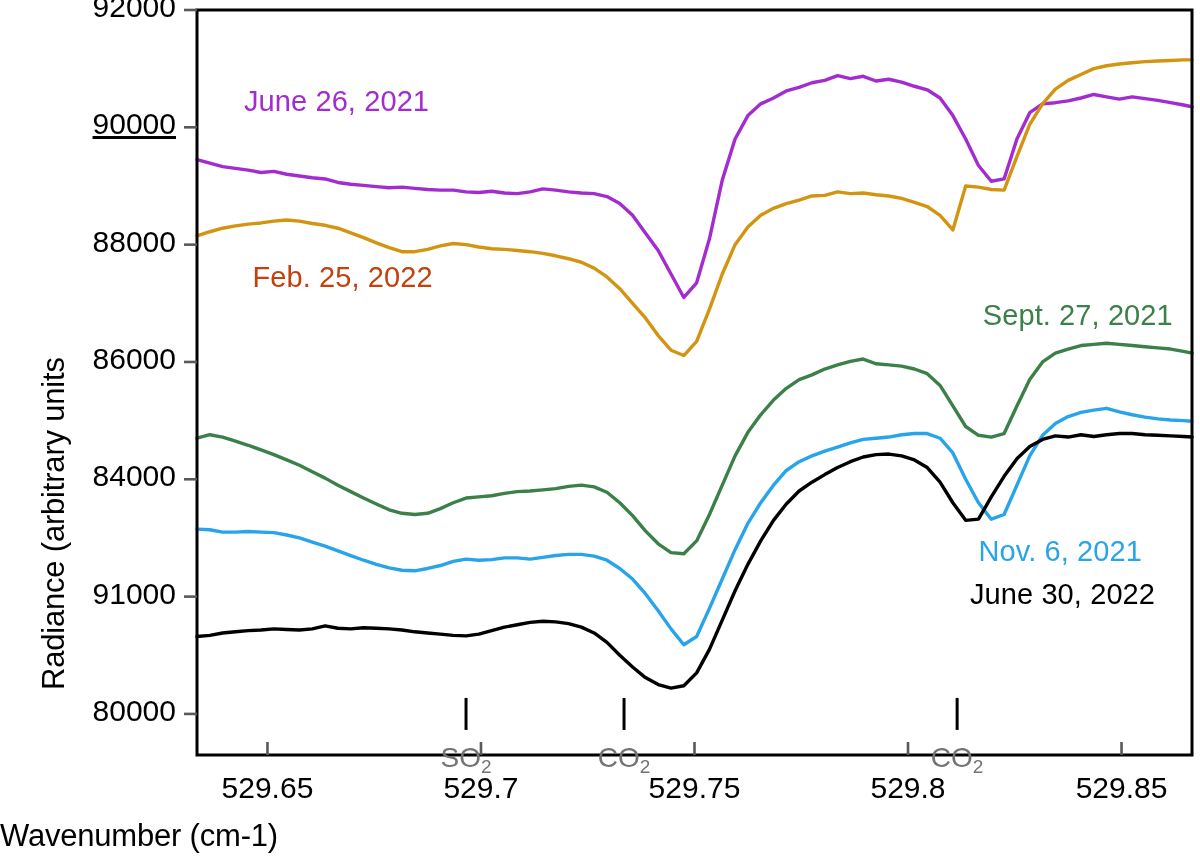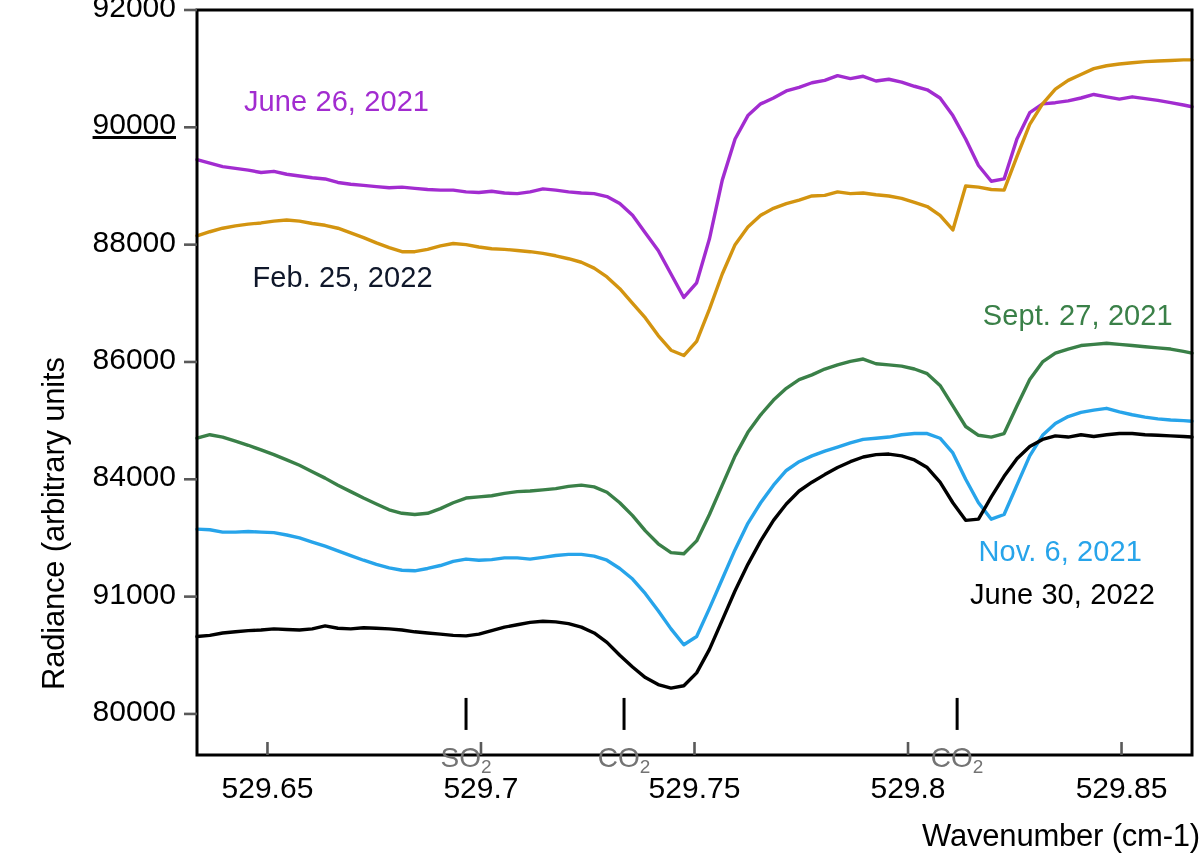--- a/index.html
+++ b/index.html
@@ -30,21 +30,21 @@
   #ylabel {
     transform-origin: 0 0;
     transform: rotate(-90deg);
     left: 36px;
     top: 690px;
   }
   #xlabel {
     left: 0;
     top: 818px;
     width: 1200px;
-    text-align: right;
+    text-align: left;
   }
   .tick-label {
     position: absolute;
     font-size: 30px;
     color: #000000;
     white-space: nowrap;
   }
   .ytick-label {
     text-align: right;
     width: 140px;
@@ -123,21 +123,21 @@
     </div>
   <div id="xtick-layer">
       <div class="tick-label xtick-label" style="left: 167.461px; top: 771px;">529.65</div>
       <div class="tick-label xtick-label" style="left: 380.981px; top: 771px;">529.7</div>
       <div class="tick-label xtick-label" style="left: 594.5px; top: 771px;">529.75</div>
       <div class="tick-label xtick-label" style="left: 808.019px; top: 771px;">529.8</div>
       <div class="tick-label xtick-label" style="left: 1021.54px; top: 771px;">529.85</div>
     </div>
   <div id="series-label-layer">
       <div class="series-label" style="color: rgb(162, 44, 208); left: 243.974px; top: 84.8583px;">June 26, 2021</div>
-      <div class="series-label" style="color: #0f172a; left: 252.515px; top: 260.843px;">Feb. 25, 2022</div>
+      <div class="series-label" style="color: #c2410c; left: 252.515px; top: 260.843px;">Feb. 25, 2022</div>
       <div class="series-label" style="color: rgb(58, 128, 72); left: 982.751px; top: 298.972px;">Sept. 27, 2021</div>
       <div class="series-label" style="color: rgb(39, 164, 234); left: 978.481px; top: 535.378px;">Nov. 6, 2021</div>
       <div class="series-label" style="color: rgb(0, 0, 0); left: 969.94px; top: 577.614px;">June 30, 2022</div>
     </div>
   <div id="mol-label-layer">
       <div class="mol-label" style="left: 406.034px; top: 741.937px;"><span>SO</span><sub>2</sub></div>
       <div class="mol-label" style="left: 564.039px; top: 741.937px;"><span>CO</span><sub>2</sub></div>
       <div class="mol-label" style="left: 897.129px; top: 741.937px;"><span>CO</span><sub>2</sub></div>
     </div>
 

